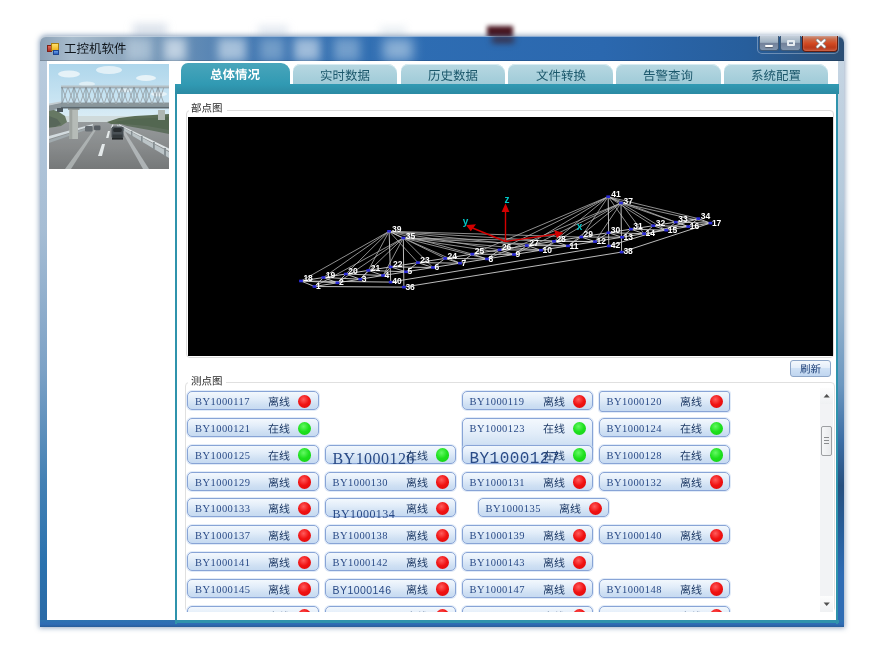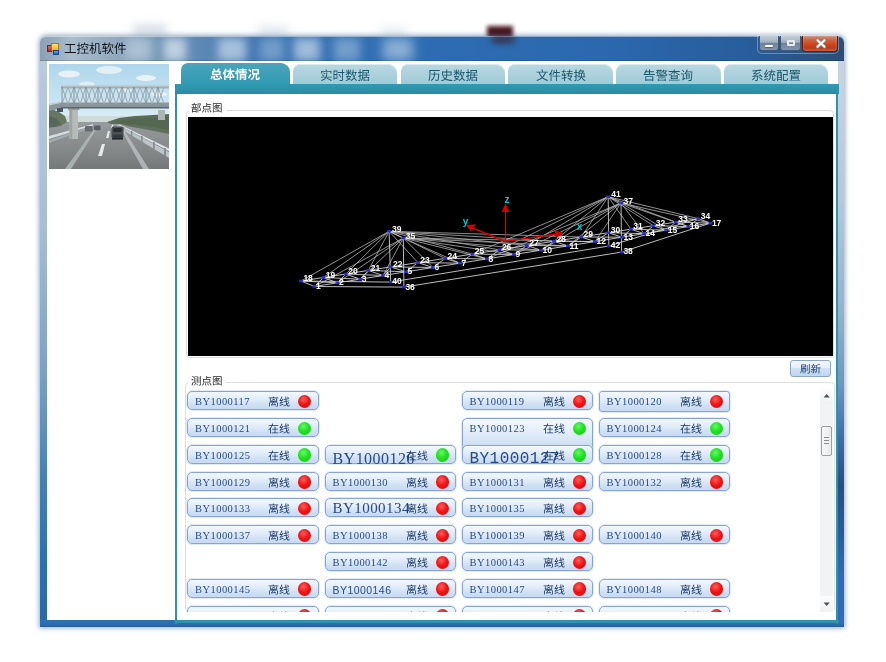--- a/index.html
+++ b/index.html
@@ -520,27 +520,27 @@
       <div style="position:absolute;left:110px;top:2.7px;width:13.4px;height:13.4px;border-radius:50%;background:radial-gradient(circle at 42% 34%,#ff5c5c 0%,#f01212 48%,#dd0a0a 100%)"></div>
     </div>
 <div class="abs" style="left:1.5px;top:110.9px;width:131.5px;height:19px;border:1px solid #88a4d6;border-radius:5px;background:linear-gradient(180deg,#f3f8fd 0%,#e2edf9 40%,#cfe0f3 75%,#c6daf1 100%);box-shadow:0 0 0 1px rgba(200,218,242,.55)">
       <span style="position:absolute;left:7px;top:4px;font-family:'Liberation Serif',serif;font-size:10.5px;color:#2a4b87;letter-spacing:0.45px">BY1000133</span>
       <svg width="22" height="14" viewBox="0 -9.7 22 14" style="position:absolute;left:80px;top:4px;overflow:visible">
         <use href="#goff"></use>
       </svg>
       <div style="position:absolute;left:110px;top:2.7px;width:13.4px;height:13.4px;border-radius:50%;background:radial-gradient(circle at 42% 34%,#ff5c5c 0%,#f01212 48%,#dd0a0a 100%)"></div>
     </div>
 <div class="abs" style="left:139px;top:110.9px;width:131.5px;height:19px;border:1px solid #88a4d6;border-radius:5px;background:linear-gradient(180deg,#f3f8fd 0%,#e2edf9 40%,#cfe0f3 75%,#c6daf1 100%);box-shadow:0 0 0 1px rgba(200,218,242,.55)">
-      <span style="position:absolute;left:7px;top:1px;font-family:'Liberation Serif',serif;font-size:15px;color:#2a4b87;letter-spacing:0.45px">BY1000134</span>
-      <svg width="22" height="14" viewBox="0 -9.7 22 14" style="position:absolute;left:80px;top:4px;overflow:visible">
-        <use href="#goff"></use>
-      </svg>
-      <div style="position:absolute;left:110px;top:2.7px;width:13.4px;height:13.4px;border-radius:50%;background:radial-gradient(circle at 42% 34%,#ff5c5c 0%,#f01212 48%,#dd0a0a 100%)"></div>
-    </div>
-<div class="abs" style="left:276px;top:110.9px;width:131.5px;height:19px;border:1px solid #88a4d6;border-radius:5px;background:linear-gradient(180deg,#f3f8fd 0%,#e2edf9 40%,#cfe0f3 75%,#c6daf1 100%);box-shadow:0 0 0 1px rgba(200,218,242,.55)">
+      <span style="position:absolute;left:7px;top:8px;font-family:'Liberation Serif',serif;font-size:12px;color:#2a4b87;letter-spacing:0.45px">BY1000134</span>
+      <svg width="22" height="14" viewBox="0 -9.7 22 14" style="position:absolute;left:80px;top:4px;overflow:visible">
+        <use href="#goff"></use>
+      </svg>
+      <div style="position:absolute;left:110px;top:2.7px;width:13.4px;height:13.4px;border-radius:50%;background:radial-gradient(circle at 42% 34%,#ff5c5c 0%,#f01212 48%,#dd0a0a 100%)"></div>
+    </div>
+<div class="abs" style="left:292px;top:110.9px;width:131.5px;height:19px;border:1px solid #88a4d6;border-radius:5px;background:linear-gradient(180deg,#f3f8fd 0%,#e2edf9 40%,#cfe0f3 75%,#c6daf1 100%);box-shadow:0 0 0 1px rgba(200,218,242,.55)">
       <span style="position:absolute;left:7px;top:4px;font-family:'Liberation Serif',serif;font-size:10.5px;color:#2a4b87;letter-spacing:0.45px">BY1000135</span>
       <svg width="22" height="14" viewBox="0 -9.7 22 14" style="position:absolute;left:80px;top:4px;overflow:visible">
         <use href="#goff"></use>
       </svg>
       <div style="position:absolute;left:110px;top:2.7px;width:13.4px;height:13.4px;border-radius:50%;background:radial-gradient(circle at 42% 34%,#ff5c5c 0%,#f01212 48%,#dd0a0a 100%)"></div>
     </div>
 <div class="abs" style="left:1.5px;top:137.7px;width:131.5px;height:19px;border:1px solid #88a4d6;border-radius:5px;background:linear-gradient(180deg,#f3f8fd 0%,#e2edf9 40%,#cfe0f3 75%,#c6daf1 100%);box-shadow:0 0 0 1px rgba(200,218,242,.55)">
       <span style="position:absolute;left:7px;top:4px;font-family:'Liberation Serif',serif;font-size:10.5px;color:#2a4b87;letter-spacing:0.45px">BY1000137</span>
       <svg width="22" height="14" viewBox="0 -9.7 22 14" style="position:absolute;left:80px;top:4px;overflow:visible">
         <use href="#goff"></use>
@@ -556,20 +556,27 @@
     </div>
 <div class="abs" style="left:276px;top:137.7px;width:131.5px;height:19px;border:1px solid #88a4d6;border-radius:5px;background:linear-gradient(180deg,#f3f8fd 0%,#e2edf9 40%,#cfe0f3 75%,#c6daf1 100%);box-shadow:0 0 0 1px rgba(200,218,242,.55)">
       <span style="position:absolute;left:7px;top:4px;font-family:'Liberation Serif',serif;font-size:10.5px;color:#2a4b87;letter-spacing:0.45px">BY1000139</span>
       <svg width="22" height="14" viewBox="0 -9.7 22 14" style="position:absolute;left:80px;top:4px;overflow:visible">
         <use href="#goff"></use>
       </svg>
       <div style="position:absolute;left:110px;top:2.7px;width:13.4px;height:13.4px;border-radius:50%;background:radial-gradient(circle at 42% 34%,#ff5c5c 0%,#f01212 48%,#dd0a0a 100%)"></div>
     </div>
 <div class="abs" style="left:413px;top:137.7px;width:131.5px;height:19px;border:1px solid #88a4d6;border-radius:5px;background:linear-gradient(180deg,#f3f8fd 0%,#e2edf9 40%,#cfe0f3 75%,#c6daf1 100%);box-shadow:0 0 0 1px rgba(200,218,242,.55)">
       <span style="position:absolute;left:7px;top:4px;font-family:'Liberation Serif',serif;font-size:10.5px;color:#2a4b87;letter-spacing:0.45px">BY1000140</span>
+      <svg width="22" height="14" viewBox="0 -9.7 22 14" style="position:absolute;left:80px;top:4px;overflow:visible">
+        <use href="#goff"></use>
+      </svg>
+      <div style="position:absolute;left:110px;top:2.7px;width:13.4px;height:13.4px;border-radius:50%;background:radial-gradient(circle at 42% 34%,#ff5c5c 0%,#f01212 48%,#dd0a0a 100%)"></div>
+    </div>
+<div class="abs" style="left:1.5px;top:164.5px;width:131.5px;height:19px;border:1px solid #88a4d6;border-radius:5px;background:linear-gradient(180deg,#f3f8fd 0%,#e2edf9 40%,#cfe0f3 75%,#c6daf1 100%);box-shadow:0 0 0 1px rgba(200,218,242,.55)">
+      <span style="position:absolute;left:7px;top:4px;font-family:'Liberation Serif',serif;font-size:10.5px;color:#2a4b87;letter-spacing:0.45px">BY1000141</span>
       <svg width="22" height="14" viewBox="0 -9.7 22 14" style="position:absolute;left:80px;top:4px;overflow:visible">
         <use href="#goff"></use>
       </svg>
       <div style="position:absolute;left:110px;top:2.7px;width:13.4px;height:13.4px;border-radius:50%;background:radial-gradient(circle at 42% 34%,#ff5c5c 0%,#f01212 48%,#dd0a0a 100%)"></div>
     </div>
 <div class="abs" style="left:139px;top:164.5px;width:131.5px;height:19px;border:1px solid #88a4d6;border-radius:5px;background:linear-gradient(180deg,#f3f8fd 0%,#e2edf9 40%,#cfe0f3 75%,#c6daf1 100%);box-shadow:0 0 0 1px rgba(200,218,242,.55)">
       <span style="position:absolute;left:7px;top:4px;font-family:'Liberation Serif',serif;font-size:10.5px;color:#2a4b87;letter-spacing:0.45px">BY1000142</span>
       <svg width="22" height="14" viewBox="0 -9.7 22 14" style="position:absolute;left:80px;top:4px;overflow:visible">
         <use href="#goff"></use>
       </svg>

